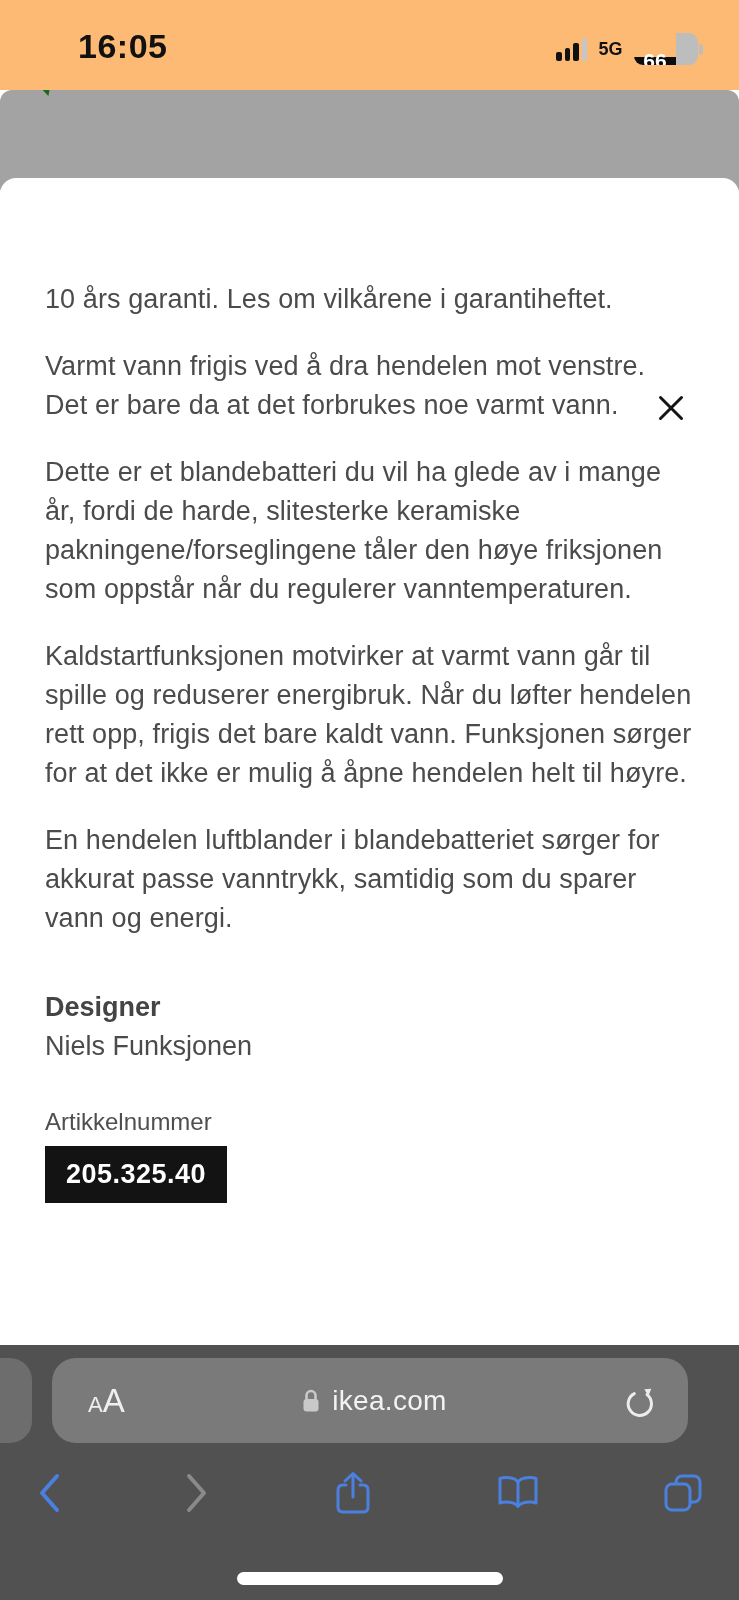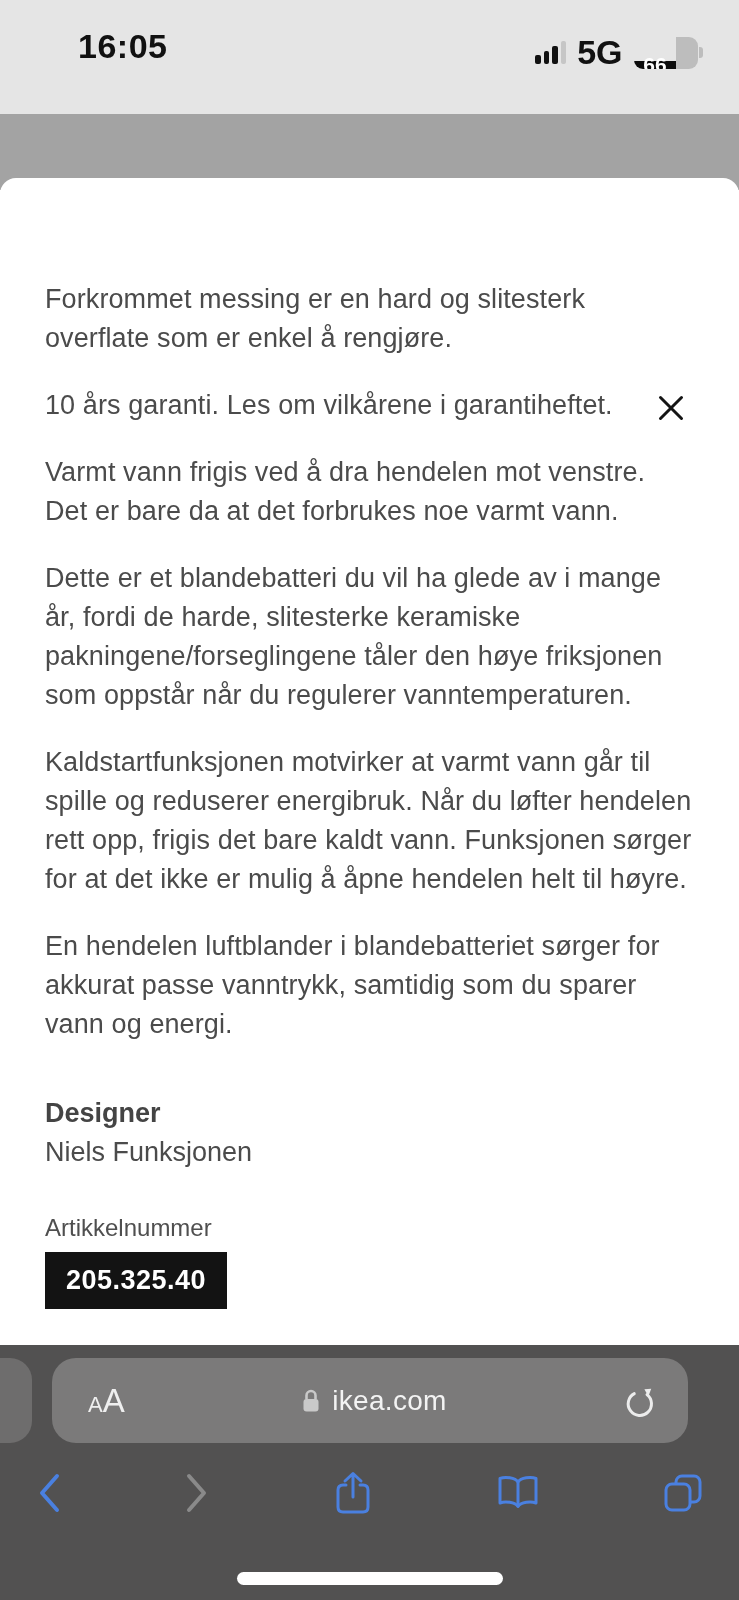--- a/index.html
+++ b/index.html
@@ -2,28 +2,28 @@
 <html><head>
 <meta charset="utf-8">
 <style>
   html,body{margin:0;padding:0;}
   body{
     width:739px;height:1600px;position:relative;overflow:hidden;
     background:#ffffff;font-family:"Liberation Sans",sans-serif;
     -webkit-font-smoothing:antialiased;
   }
   
-  .status-bar{position:absolute;top:0;left:0;width:739px;height:114px;background:#e5e5e5;z-index:30;}
+  .status-bar{position:absolute;top:0;left:0;width:739px;height:90px;background:#fdba74;z-index:30;}
   .status-time{position:absolute;left:78px;top:27px;font-size:34px;font-weight:700;color:#111;letter-spacing:.5px;}
   .status-right{position:absolute;right:36px;top:33px;display:flex;align-items:center;gap:11px;}
   .signal{display:flex;align-items:flex-end;gap:3px;height:23px;}
   .signal .bar{width:5.5px;border-radius:2px;background:#111;}
   .signal .b1{height:9px;}.signal .b2{height:13px;}.signal .b3{height:18px;}
   .signal .b4{height:23px;background:#c6c6c6;}
-  .net-label{font-size:34px;font-weight:600;color:#111;}
+  .net-label{font-size:18px;font-weight:600;color:#111;}
   .battery{display:flex;align-items:center;}
   .battery-body{width:64px;height:32px;border-radius:9px;overflow:hidden;display:flex;}
   .battery-fill{width:67%;background:#0c0c0c;color:#fff;font-size:21px;font-weight:700;
     display:flex;align-items:center;justify-content:center;margin-top:24px;}
   .battery-rest{flex:1;background:#bdbdbd;}
   .battery-cap{width:4px;height:11px;background:#bdbdbd;border-radius:0 3px 3px 0;margin-left:1.5px;}
   
   .backdrop{position:absolute;top:90px;left:0;width:739px;height:100px;background:#a3a3a3;
     border-radius:12px 12px 0 0;z-index:1;}
   .green-mark{position:absolute;left:39px;top:86px;width:11px;height:10px;background:#17691d;
@@ -88,21 +88,20 @@
 <div class="sheet">
   <button class="close-btn" aria-label="Close">
     <span style="display:flex;">
       <svg width="30" height="30" viewBox="0 0 30 30">
         <path d="M4.5 4.5 L25.5 25.5 M25.5 4.5 L4.5 25.5" stroke="#141414" stroke-width="3" stroke-linecap="round" fill="none"></path>
       </svg>
     </span>
   </button>
 
   <div class="sheet-inner">
-    <p>Forkrommet messing er en hard og slitesterk overflate som er enkel å rengjøre.</p>
     <p>10 års garanti. Les om vilkårene i garantiheftet.</p>
     <p>Varmt vann frigis ved å dra hendelen mot venstre. Det er bare da at det forbrukes noe varmt vann.</p>
     <p>Dette er et blandebatteri du vil ha glede av i mange år, fordi de harde, slitesterke keramiske pakningene/forseglingene tåler den høye friksjonen som oppstår når du regulerer vanntemperaturen.</p>
     <p>Kaldstartfunksjonen motvirker at varmt vann går til spille og reduserer energibruk. Når du løfter hendelen rett opp, frigis det bare kaldt vann. Funksjonen sørger for at det ikke er mulig å åpne hendelen helt til høyre.</p>
     <p>En hendelen luftblander i blandebatteriet sørger for akkurat passe vanntrykk, samtidig som du sparer vann og energi.</p>
 
     <div class="designer-heading">Designer</div>
     <div class="designer-name">Niels Funksjonen</div>
 
     <div class="article-label">Artikkelnummer</div>

